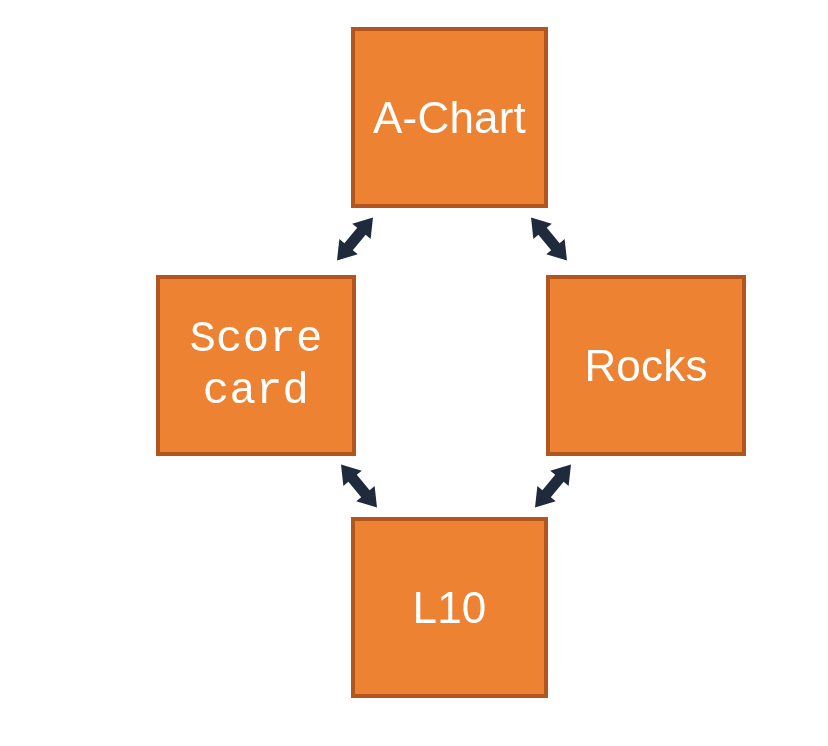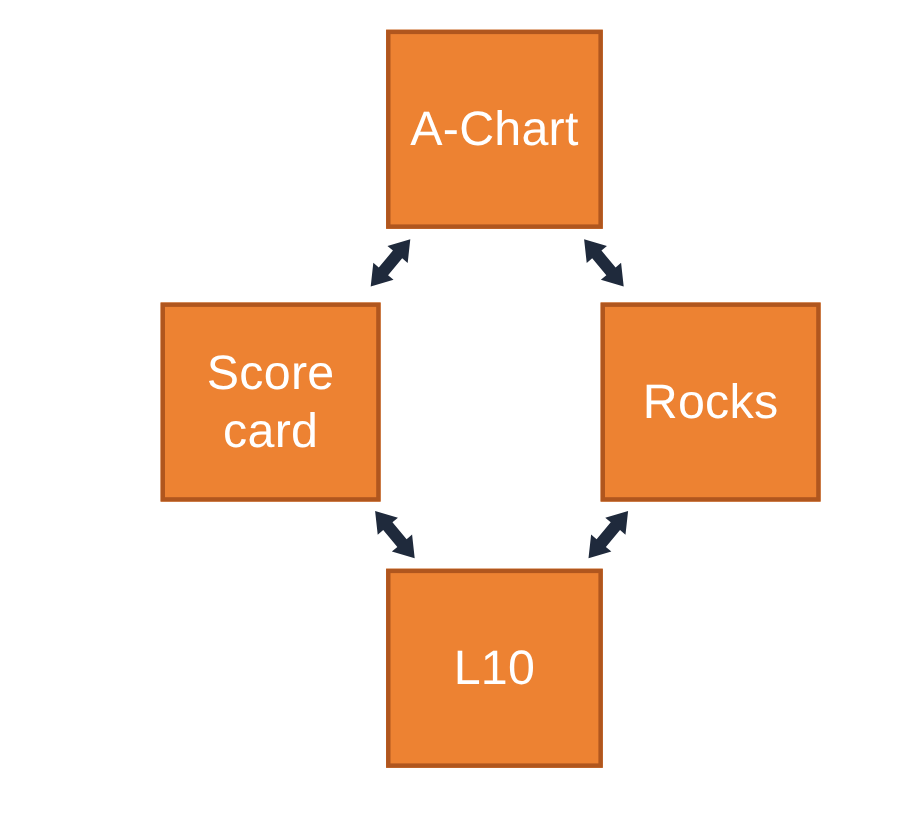--- a/index.html
+++ b/index.html
@@ -37,21 +37,21 @@
   .node-label {
     display: block;
     width: 100%;
     padding: 0 6px;
     box-sizing: border-box;
     white-space: pre-line;
   }
 
   
   #node-achart   { left: 313px; top: 27px;  width: 197px; height: 181px; }
-  #node-scorecard{ left: 108px; top: 275px; width: 200px; height: 181px; }
+  #node-scorecard{ left: 118px; top: 275px; width: 200px; height: 181px; font-family: Liberation Mono, monospace; }
   #node-rocks    { left: 508px; top: 275px; width: 200px; height: 181px; text-align: center; }
   #node-l10      { left: 313px; top: 517px; width: 197px; height: 181px; }
 
   
   .connector {
     position: absolute;
     overflow: visible;
   }
   #conn-achart-scorecard { left: 293px; top: 210px; width: 48px; height: 58px; }
   #conn-achart-rocks     { left: 487px; top: 210px; width: 48px; height: 58px; }

